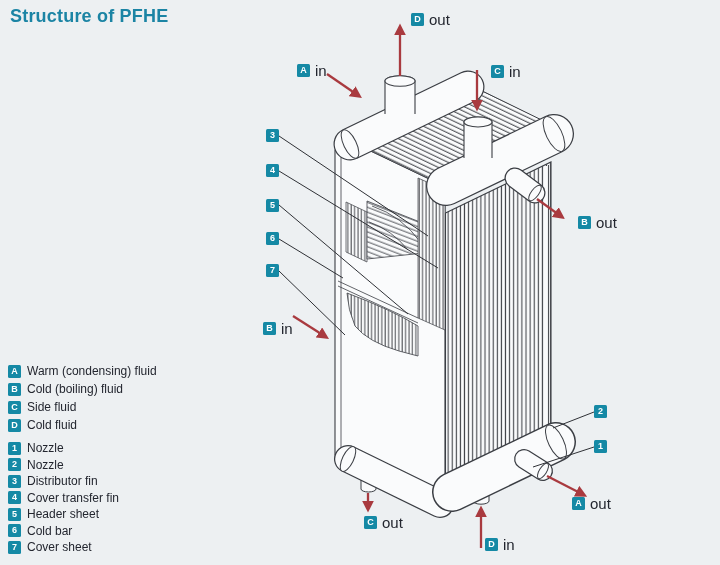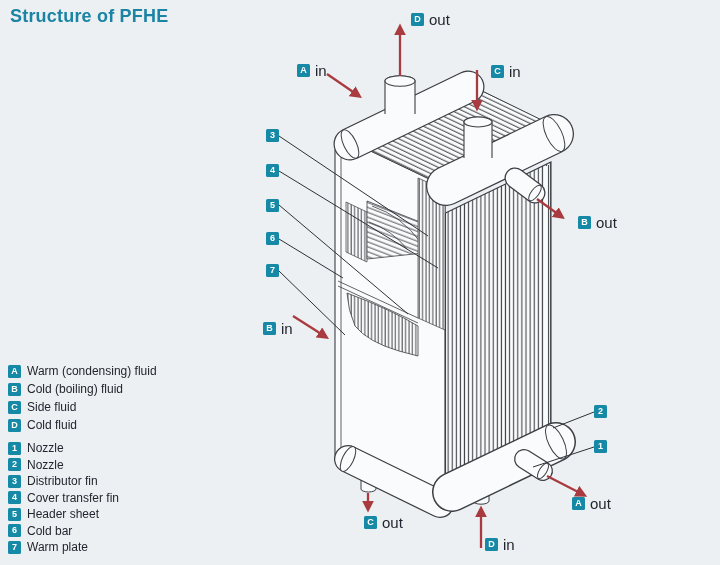--- a/index.html
+++ b/index.html
@@ -248,17 +248,17 @@
     <div class="legend-row">
       <span class="badge">5</span>
       <span>Header sheet</span>
     </div>
     <div class="legend-row">
       <span class="badge">6</span>
       <span>Cold bar</span>
     </div>
     <div class="legend-row">
       <span class="badge">7</span>
-      <span>Warm plate</span>
+      <span>Cover sheet</span>
     </div>
   </div>
 
 </div>
 
 </body></html>

